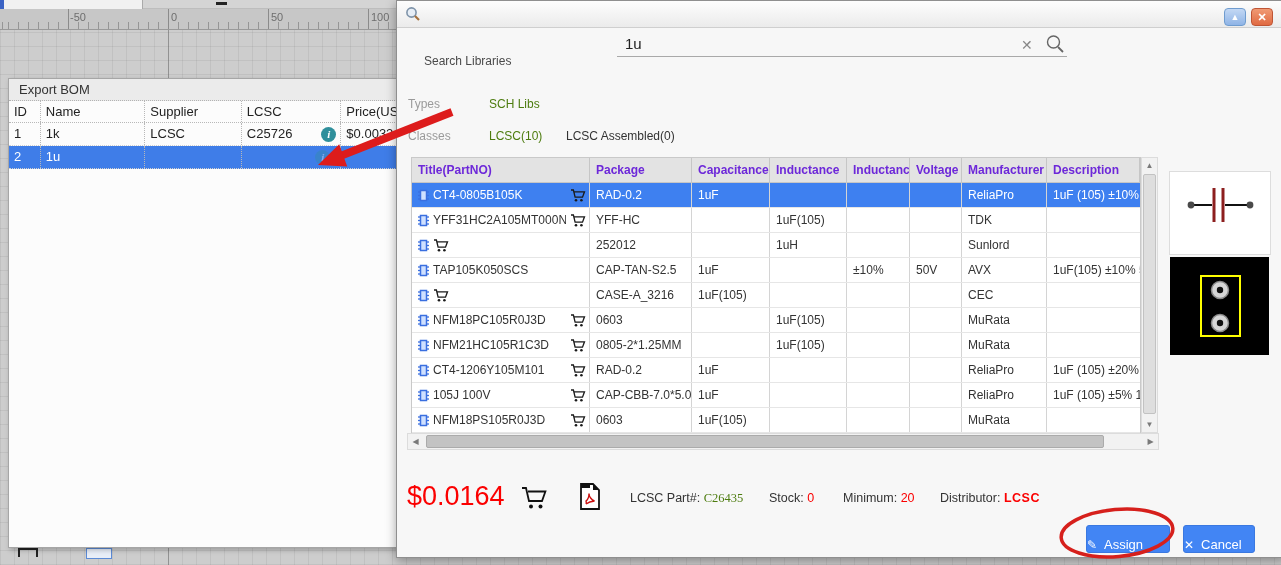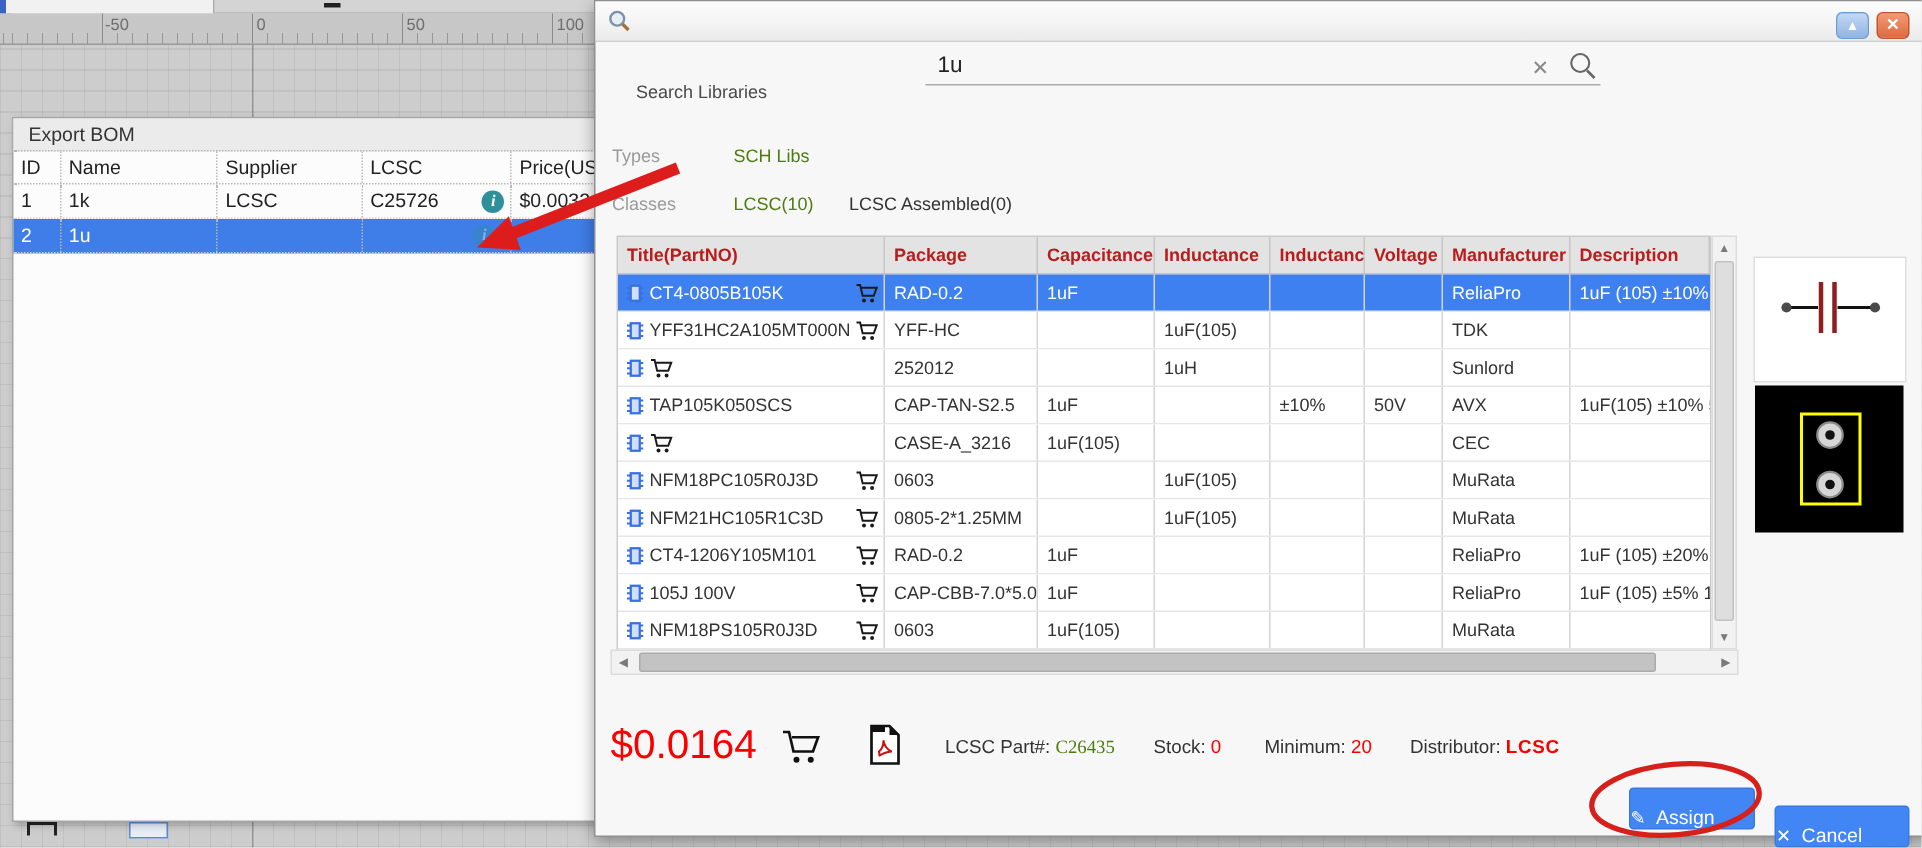--- a/index.html
+++ b/index.html
@@ -66,21 +66,21 @@
   .search-mag { position:absolute; left:648px; top:33px; cursor:pointer; }
 
   .filt-label { position:absolute; left:11px; font-size:12px; color:#9a9a9a; }
   .filt-link { position:absolute; font-size:12px; color:#4d7c0f; cursor:pointer; }
   .filt-plain { position:absolute; font-size:12px; color:#333; cursor:pointer; }
 
   
   .ptable { position:absolute; left:14px; top:156px; width:730px; border:1px solid #c9c9c9; background:#fff; }
   .phead { display:flex; background:#e3e3e3; height:25px; border-bottom:1px solid #c6c6c6; }
   .pc { padding:0 0 0 6px; font-size:12px; white-space:nowrap; overflow:hidden; line-height:24px; border-right:1px solid #d4d4d4; }
-  .phead .pc { font-weight:bold; color:#b91c1c; border-right:1px solid #c6c6c6; line-height:25px; }
+  .phead .pc { font-weight:bold; color:#6d28d9; border-right:1px solid #c6c6c6; line-height:25px; }
   .c0{width:178px; display:flex; align-items:center; gap:4px;} .phead .c0{display:block;}
   .c1{width:102px;} .c2{width:78px;} .c3{width:77px;} .c4{width:63px;} .c5{width:52px;} .c6{width:85px;} .c7{width:93px; border-right:none;}
   .prow { display:flex; height:25px; border-bottom:1px solid #e6e6e6; color:#333; background:#fff; cursor:pointer; }
   .prow.sel { background:#3e80f0; color:#fff; }
   .ptitle { flex:1 1 auto; white-space:nowrap; overflow:hidden; }
   .cart-ic { margin-right:3px; display:inline-flex; }
   .chip-ic { display:inline-flex; flex:0 0 auto; }
 
   .vscroll { position:absolute; left:744px; top:156px; width:17px; height:276px; background:#f2f2f2; border:1px solid #dcdcdc; }
   .vscroll .arr { position:absolute; left:0; width:15px; height:15px; font-size:8px; color:#7a7a7a; text-align:center; line-height:15px; cursor:pointer; }
@@ -102,21 +102,21 @@
   .d-pair { position:absolute; top:490px; font-size:12.5px; color:#333; white-space:nowrap; }
   .d-pair .v-blue { color:#4d7c0f;font-family:Liberation Serif, serif; }
   .d-pair .v-red { color:#fb0000; }
   .d-pair .v-red.b { font-weight:bold; letter-spacing:0.5px; }
 
   
   .fbtn { position:absolute; top:524px; height:28px; background:#4285f4; border:1px solid #3a78e0; border-radius:3px;
           color:#fff; font-size:13px; line-height:37px; cursor:pointer; }
   .fbtn .ic { margin-right:7px; font-size:12px; }
   .fbtn.assign { left:689px; width:84px; }
-  .fbtn.cancel { left:786px; width:90px;margin-top:12px; }
+  .fbtn.cancel { left:786px; width:72px; }
 
   
   .annot { position:absolute; inset:0; z-index:50; pointer-events:none; }
 </style>
 </head>
 <body>
 
 <div class="canvas"></div>
 <div class="top-strip">
   <div class="tabsq"></div>

